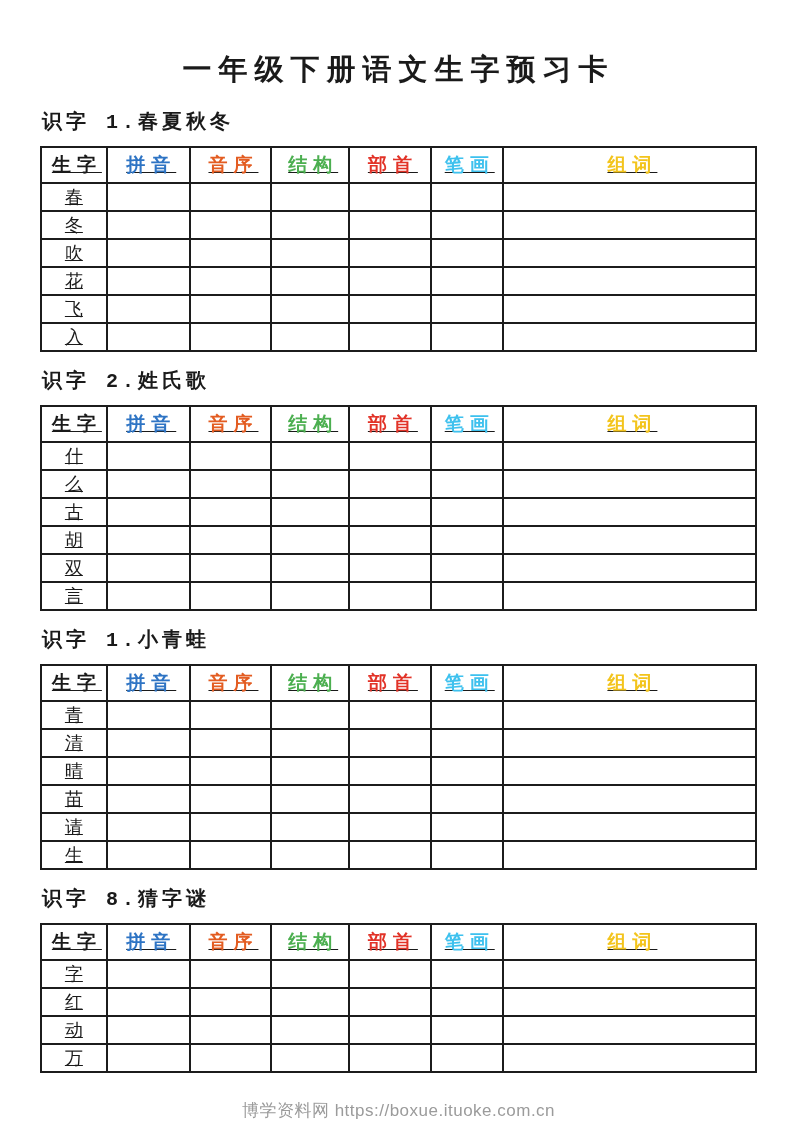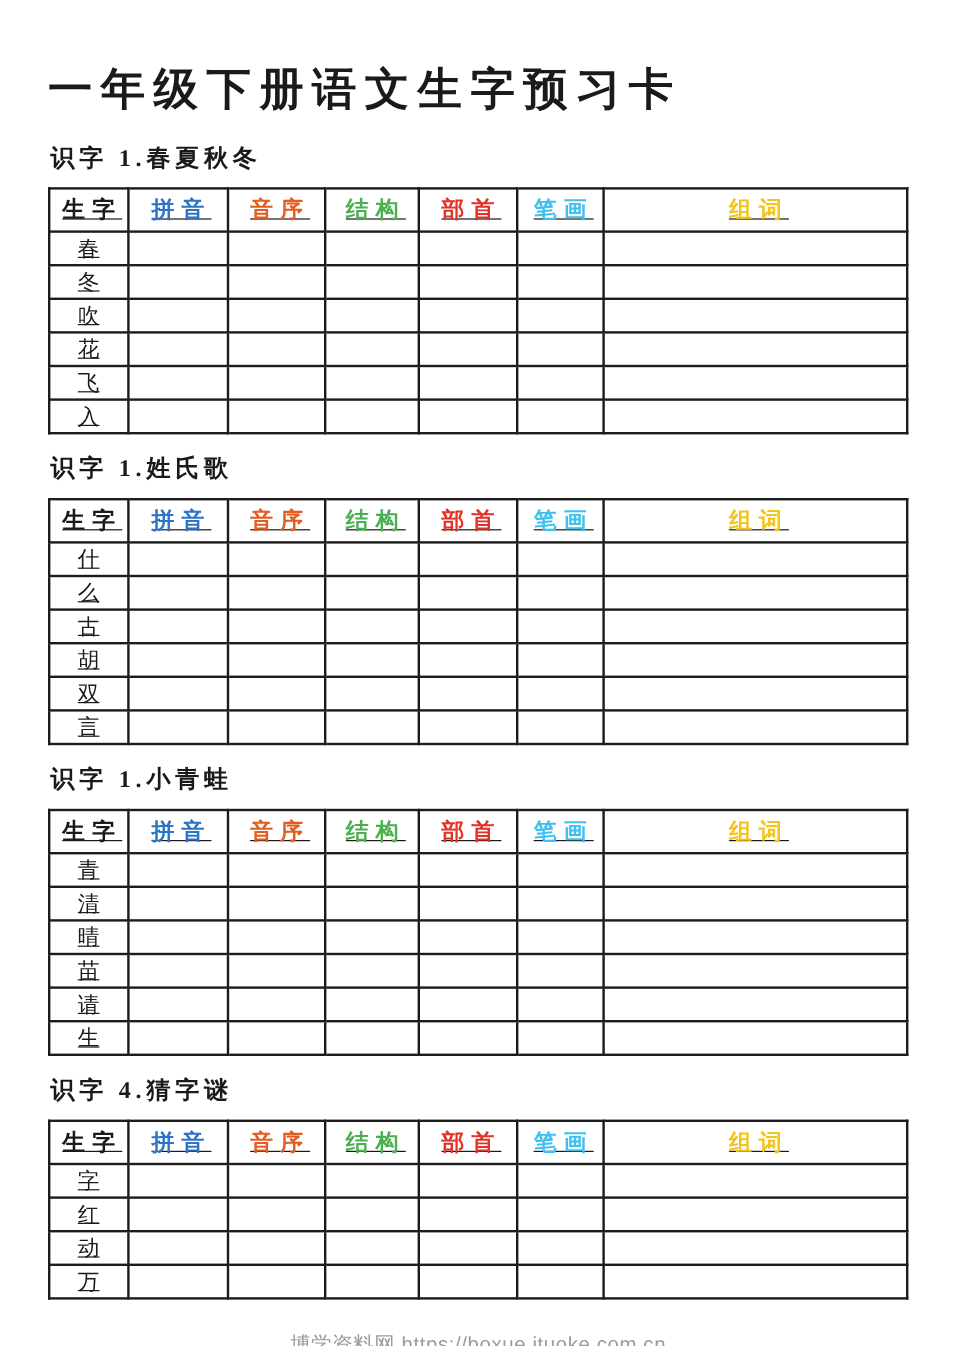--- a/index.html
+++ b/index.html
@@ -11,33 +11,33 @@
     font-family: "Liberation Serif", serif;
     color: #1a1a1a;
     overflow: hidden;
   }
   .page {
     width: 795px;
     height: 1122px;
     padding: 50px 38px 0 40px;
   }
   .page-title {
-    text-align: left;
-    font-size: 37px;
+    text-align: center;
+    font-size: 29px;
     font-weight: bold;
     letter-spacing: 7px;
     margin-bottom: 18px;
     font-family: Liberation Mono, monospace;
   }
   .section-title {
     font-size: 20px;
     font-weight: bold;
     letter-spacing: 4px;
     margin: 15px 0 11px 2px;
-    font-family: Liberation Serif, serif;
+    font-family: Liberation Mono, monospace;
   }
   table.vocab-table {
     width: 100%;
     border-collapse: collapse;
     table-layout: fixed;
     text-decoration: underline;
   }
   table.vocab-table th,
   table.vocab-table td {
     border: 2px solid #1c1c1c;
@@ -147,21 +147,21 @@
               <td></td>
               <td></td>
               <td></td>
               <td></td>
               <td></td>
             </tr>
           </tbody>
         </table>
       </div>
       <div class="section">
-        <div class="section-title">识字 1.姓氏歌</div>
+        <div class="section-title">识字 2.姓氏歌</div>
         <table class="vocab-table">
           <colgroup>
             <col style="width: 9.2%;">
             <col style="width: 11.6%;">
             <col style="width: 11.4%;">
             <col style="width: 10.9%;">
             <col style="width: 11.4%;">
             <col style="width: 10.1%;">
             <col style="width: 35.4%;">
           </colgroup>
@@ -309,21 +309,21 @@
               <td></td>
               <td></td>
               <td></td>
               <td></td>
               <td></td>
             </tr>
           </tbody>
         </table>
       </div>
       <div class="section">
-        <div class="section-title">识字 4.猜字谜</div>
+        <div class="section-title">识字 8.猜字谜</div>
         <table class="vocab-table">
           <colgroup>
             <col style="width: 9.2%;">
             <col style="width: 11.6%;">
             <col style="width: 11.4%;">
             <col style="width: 10.9%;">
             <col style="width: 11.4%;">
             <col style="width: 10.1%;">
             <col style="width: 35.4%;">
           </colgroup>

